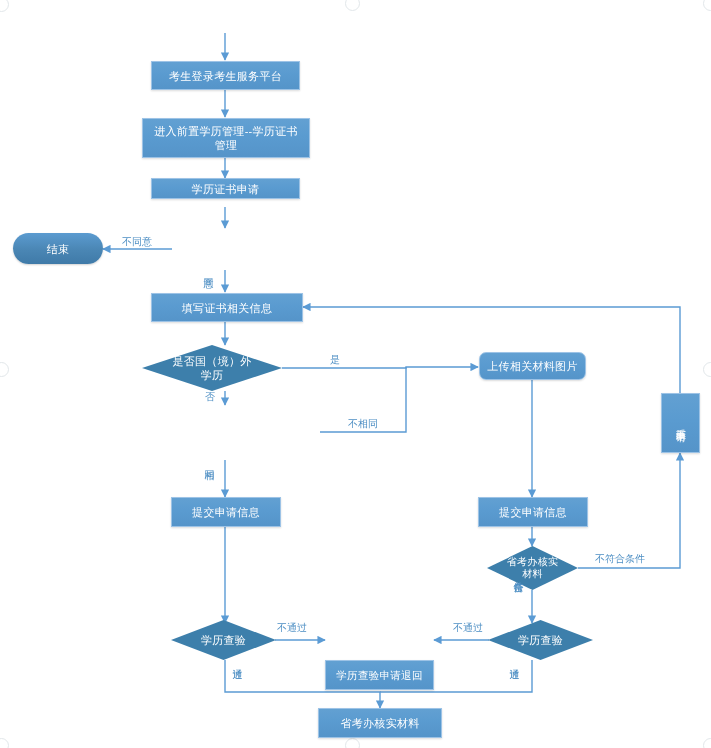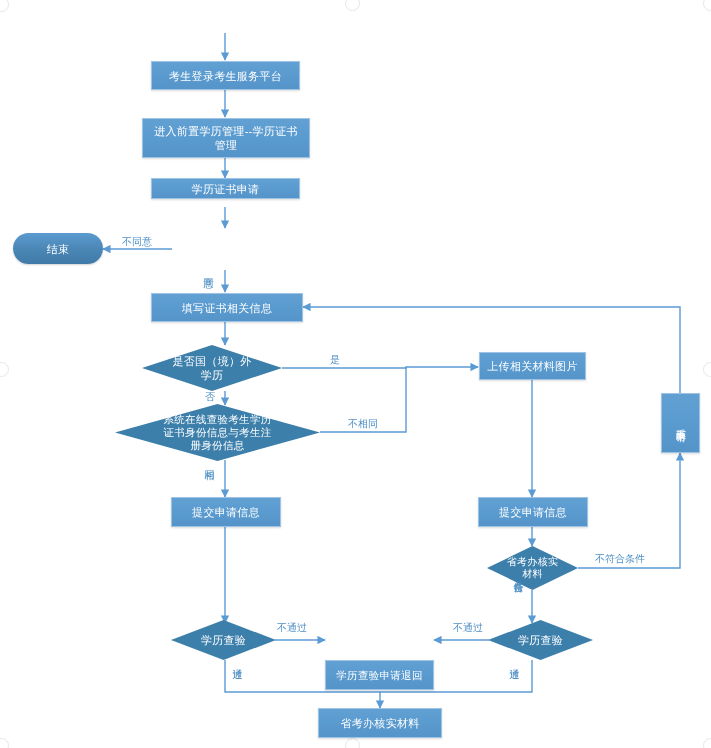--- a/index.html
+++ b/index.html
@@ -185,26 +185,22 @@
 
   <div class="node proc" style="left:151px; top:293px; width:152px; height:29px;">
     <span>填写证书相关信息</span>
   </div>
 
   <div class="node dec" style="left:142px; top:345px; width:140px; height:46px;">
     <div class="dshape"></div>
     <span class="dlabel" style="width:84px;">是否国（境）外学历</span>
   </div>
 
-  <div class="node dec" style="left:115px; top:404px; width:205px; height:57px;">
-    <div class="dshape"></div>
-    <span class="dlabel" style="width:118px; font-size:10.5px; line-height:13px;">系统在线查验考生学历证书身份信息与考生注册身份信息</span>
-  </div>
-
-  <div class="node proc" style="left:479px; top:352px; width:107px; height:28px;">
+
+  <div class="node proc" style="left:479px; top:352px; width:107px; height:28px;border-radius:7px;">
     <span>上传相关材料图片</span>
   </div>
 
   <div class="node proc" style="left:171px; top:497px; width:110px; height:30px;">
     <span>提交申请信息</span>
   </div>
 
   <div class="node proc" style="left:478px; top:497px; width:110px; height:30px;">
     <span>提交申请信息</span>
   </div>

